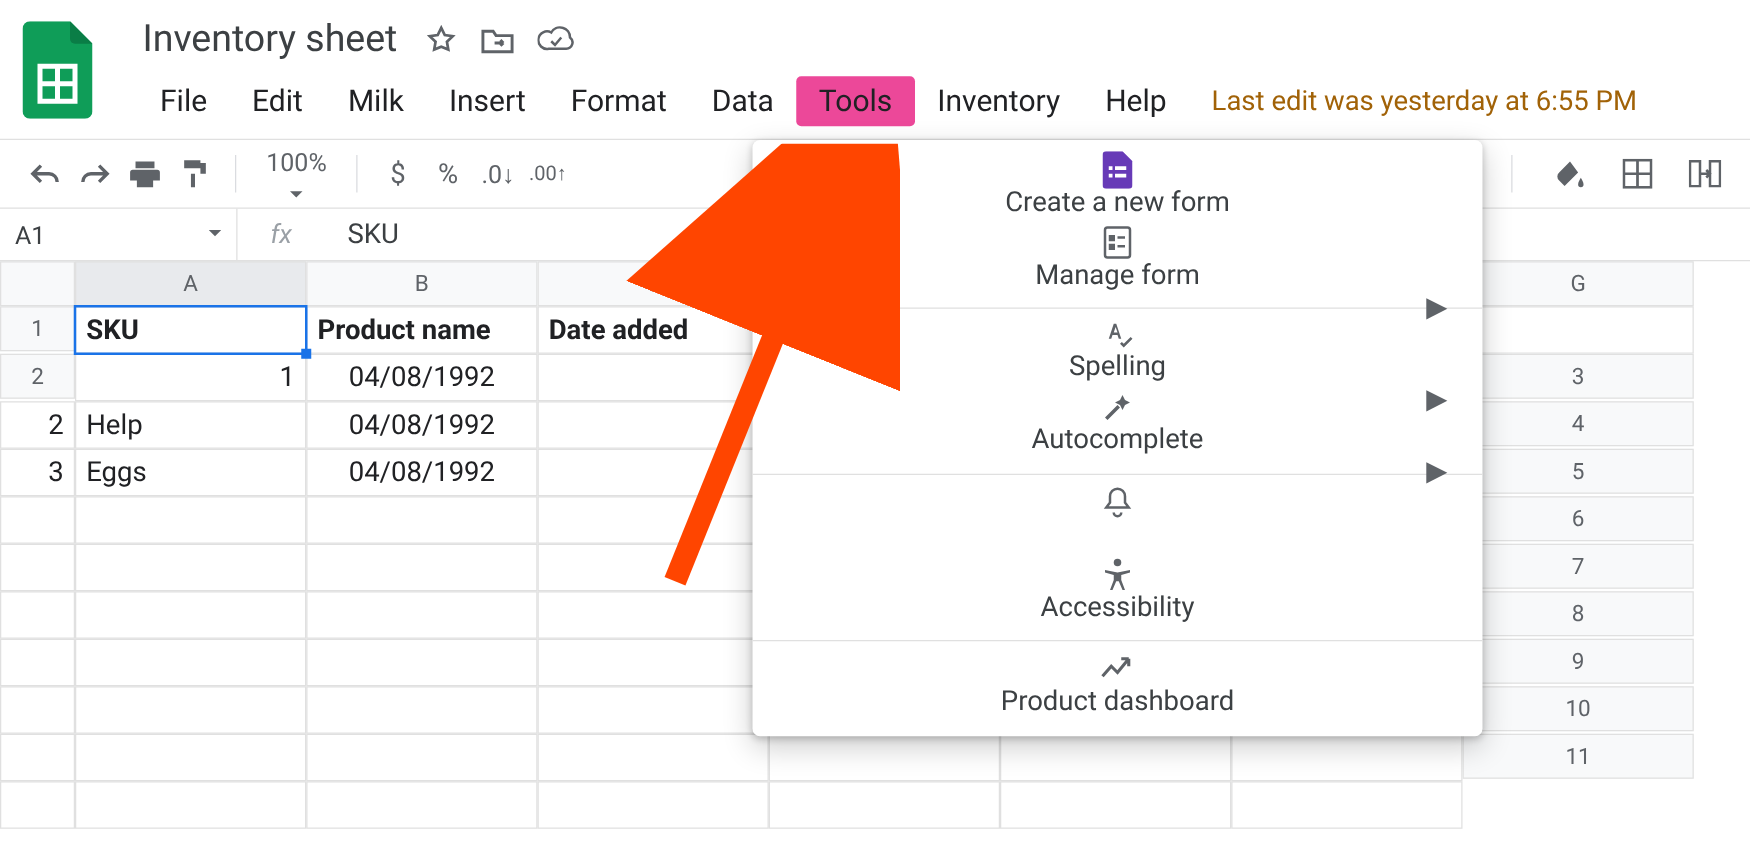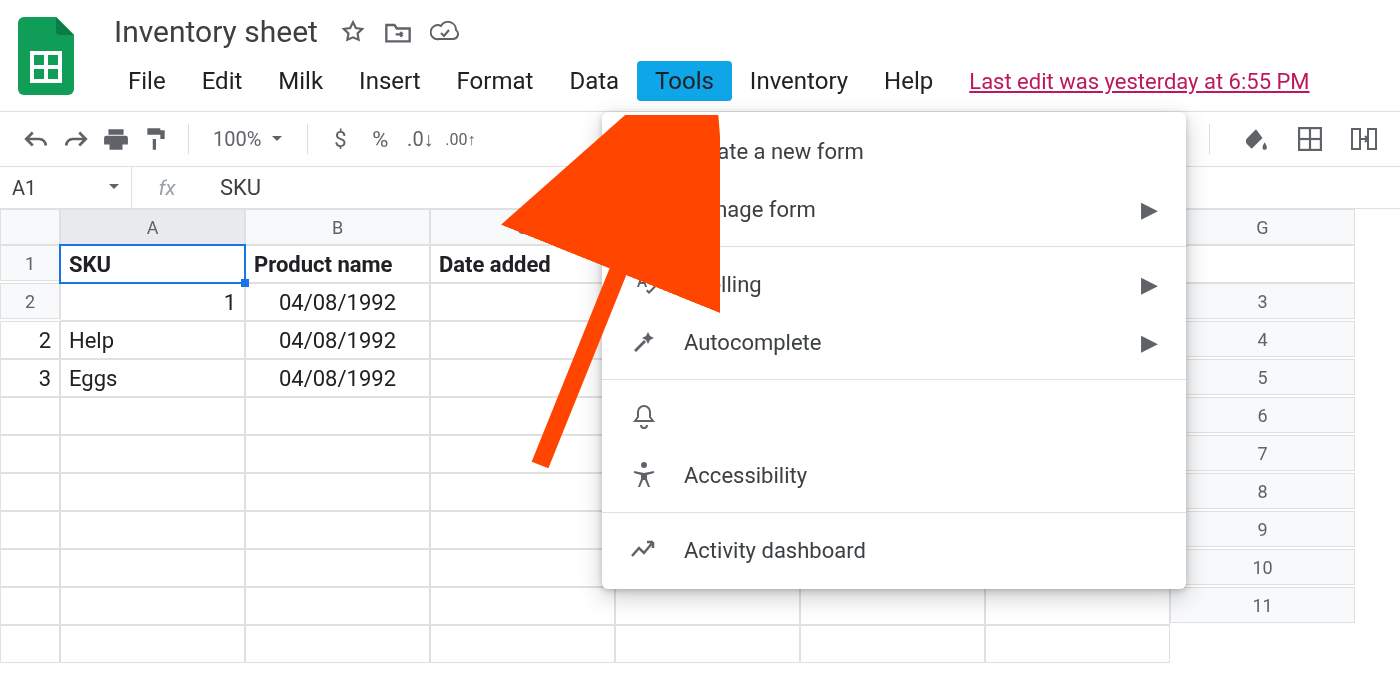--- a/index.html
+++ b/index.html
@@ -23,58 +23,58 @@
     width: 58px; height: 80px; position: relative; flex-shrink:0;
   }
   .sheets-logo svg { width: 56px; height: 78px; }
   .title-area { display:flex; flex-direction:column; gap:2px; }
   .title-row { display:flex; align-items:center; gap:18px; }
   .doc-title { font-size: 30px; color:#3c4043; font-weight:400; padding:2px 4px; }
   .title-icons { display:flex; align-items:center; gap:18px; color:#5f6368; }
   .title-icons span { display:inline-flex; }
   .menu-bar { display:flex; align-items:center; gap:0; font-size:24px; color:#202124; padding-top:8px;}
   .menu-item { padding:6px 18px; cursor:pointer; border-radius:4px; }
-  .menu-item.active { background:#0ea5e9; }
-  .last-edit { font-size:22px; color:#be185d; text-decoration:underline; margin-left:18px; }
+  .menu-item.active { background:#ec4899; }
+  .last-edit { font-size:22px; color:#a16207; margin-left:18px; }
   
   .toolbar {
     display:flex; align-items:center; gap:4px;
     border-top:1px solid #e0e0e0; border-bottom:1px solid #e0e0e0;
     padding:8px 18px; margin-top:10px; height:56px;
     color:#5f6368;
   }
   .tb-btn { width:36px; height:36px; display:flex; align-items:center; justify-content:center; }
   .tb-sep { width:1px; height:30px; background:#dadce0; margin:0 10px; }
-  .zoom { display:flex; align-items:center; gap:10px; font-size:20px; padding:0 10px; }
+  .zoom { display:flex; align-items:center; gap:10px; font-size:20px; padding:0 10px;flex-direction:column; }
   .toolbar-right { margin-left:auto; display:flex; align-items:center; gap:18px; }
   .tc-underline { width:30px; height:4px; background:#000; margin-top:-4px; }
   
   .fx-row { display:flex; align-items:center; border-bottom:1px solid #e0e0e0; height:42px; }
-  .name-box { width:132px; display:flex; align-items:center; justify-content:space-between; padding:0 12px; font-size:20px; border-right:1px solid #e0e0e0; height:100%; }
+  .name-box { width:190px; display:flex; align-items:center; justify-content:space-between; padding:0 12px; font-size:20px; border-right:1px solid #e0e0e0; height:100%; }
   .fx-label { width:70px; display:flex; align-items:center; justify-content:center; font-style:italic; color:#9aa0a6; font-size:21px; height:100%; }
   .fx-content { padding-left:18px; font-size:22px; }
   
   .sheet { display:grid; grid-template-columns:60px 185px 185px 185px 185px 185px 185px 185px; }
   .colhdr, .rowhdr { background:#f8f9fa; border:1px solid #e0e0e0; font-size:18px; color:#5f6368; display:flex; align-items:center; justify-content:center; height:36px; }
   .corner { background:#f8f9fa; border:1px solid #e0e0e0; height:36px; }
   .colhdr.sel { background:#e8eaed; }
   .cell { border:1px solid #e0e0e0; height:38px; font-size:22px; padding:4px 8px; display:flex; align-items:center; color:#202124; }
   .cell.bold { font-weight:700; }
   .cell.right { justify-content:flex-end; }
   .cell.center { justify-content:center; }
   .cell.selected { outline:2px solid #1a73e8; outline-offset:-1px; position:relative; background:#fff; }
   .cell.selected::after { content:""; position:absolute; right:-5px; bottom:-5px; width:8px; height:8px; background:#1a73e8; }
   
   .dropdown {
     position:absolute; top:112px; left:602px; width:584px;
     background:#fff; border-radius:6px;
     box-shadow:0 2px 6px rgba(0,0,0,.2),0 8px 24px rgba(0,0,0,.2);
     padding:10px 0; z-index:50;
   }
-  .dd-item { display:flex; align-items:center; height:58px; padding:0 28px; font-size:22px; color:#3c4043; gap:26px; cursor:pointer; }
+  .dd-item { display:flex; align-items:center; height:58px; padding:0 28px; font-size:22px; color:#3c4043; cursor:pointer;flex-direction:column; }
   .dd-icon { width:28px; height:28px; display:flex; align-items:center; justify-content:center; color:#5f6368; }
   .dd-arrow { margin-left:auto; color:#5f6368; }
   .dd-sep { height:1px; background:#e0e0e0; margin:8px 0; }
   
   .annot-arrow { position:absolute; left:500px; top:115px; z-index:60; pointer-events:none; }
 </style>
 </head>
 <body>
 
 <div class="doc-header">
@@ -363,21 +363,21 @@
     </span>
     <span>Accessibility</span>
   </div>
   <div class="dd-sep"></div>
   <div class="dd-item">
     <span class="dd-icon">
       <svg width="28" height="20" viewBox="0 0 28 20" fill="none" stroke="#5f6368" stroke-width="2.5">
           <path d="M2 16l7-8 5 5 9-11m0 0h-6m6 0v6"></path>
         </svg>
     </span>
-    <span>Activity dashboard</span>
+    <span>Product dashboard</span>
   </div>
 </div>
 
 <svg class="annot-arrow" width="220" height="360">
   <defs>
     <marker id="ah" markerWidth="14" markerHeight="14" refX="7" refY="7" orient="auto">
       <path d="M0 0 L14 7 L0 14 z" fill="#ff4500"></path>
     </marker>
   </defs>
   <line x1="40" y1="350" x2="165" y2="40" stroke="#ff4500" stroke-width="18" marker-end="url(#ah)"></line>

